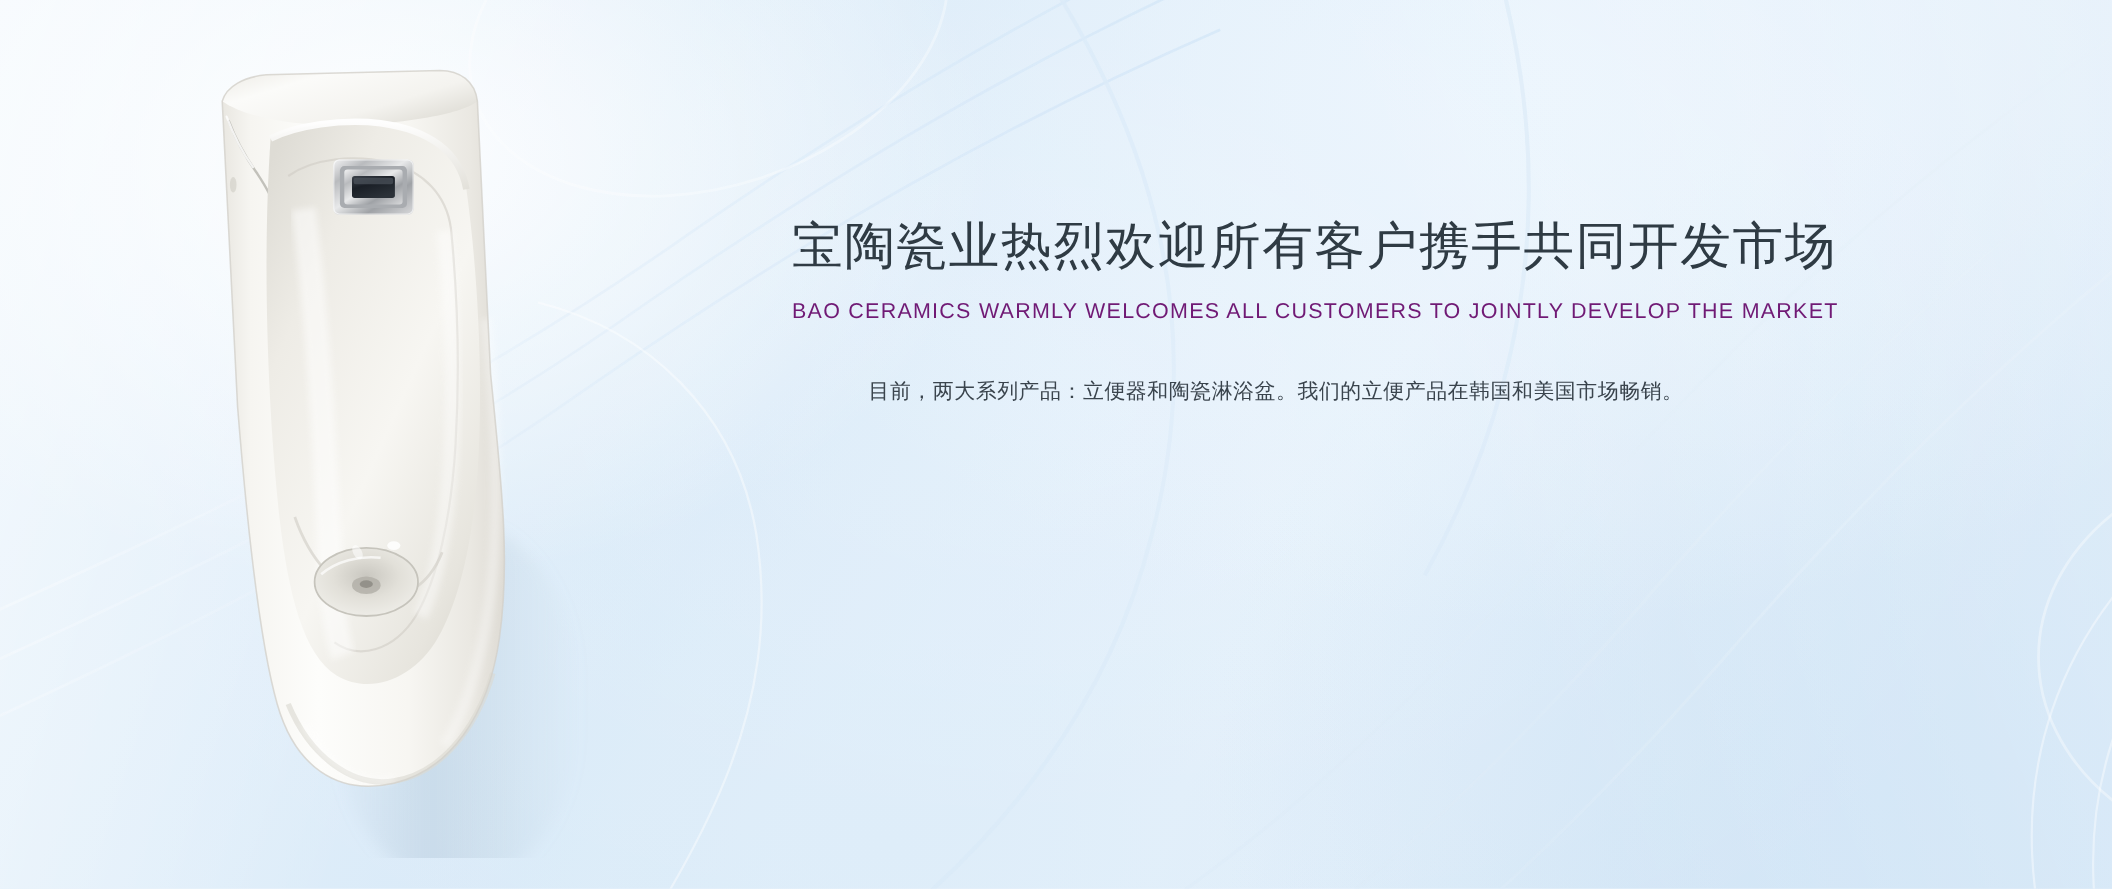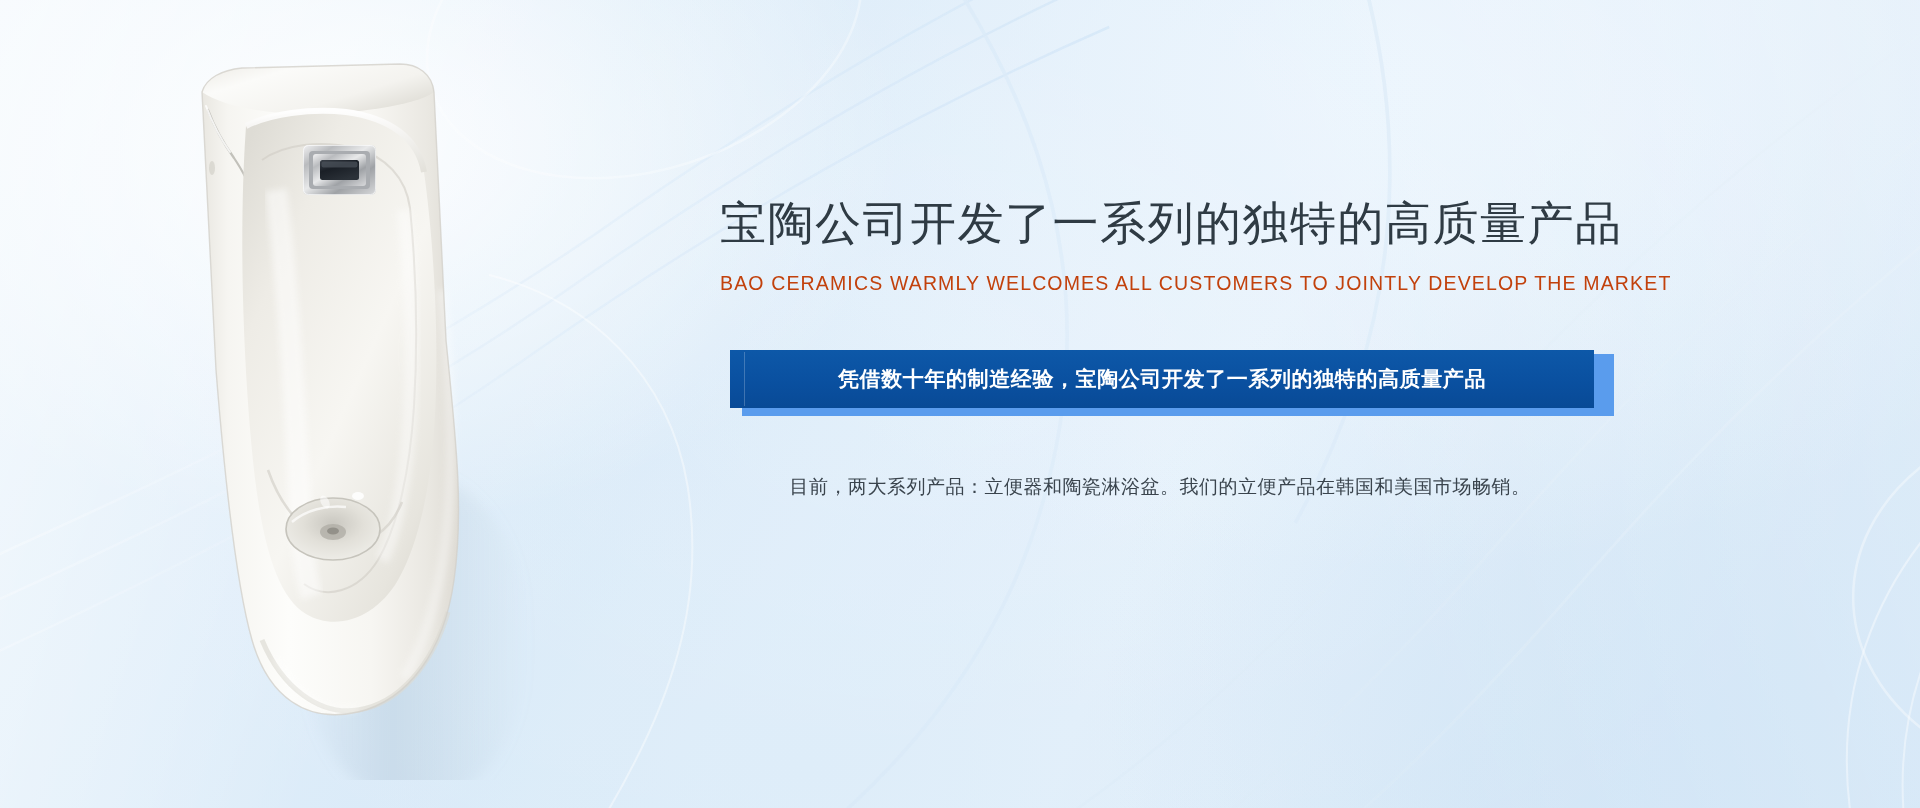--- a/index.html
+++ b/index.html
@@ -70,21 +70,21 @@
     color:#2f3b44;
     font-weight:400;
     text-align:center;
     white-space:nowrap;
   }
 
   .subhead {
     margin-top:22px;
     font-size:19.5px;
     letter-spacing:1.15px;
-    color:#c2410c;
+    color:#701a75;
     font-weight:400;
     text-align:center;
     white-space:nowrap;
   }
 
   
   .band-wrap {
     position:relative;
     margin-top:55px;
     height:76px;
@@ -304,28 +304,21 @@
                  L296,300 C306,400 314,470 304,540
                  C294,612 258,660 208,672
                  C156,684 118,656 102,600
                  C86,544 74,430 66,330 Z" fill="none" stroke="#d3d1ca" stroke-width="1.4" opacity=".8"></path>
       </svg>
     </div>
   </div>
 
   <div class="copy">
 
-    <h1 class="headline">宝陶公司开发了一系列的独特的高质量产品</h1>
+    <h1 class="headline">宝陶瓷业热烈欢迎所有客户携手共同开发市场</h1>
 
     <div class="subhead">BAO CERAMICS WARMLY WELCOMES ALL CUSTOMERS TO JOINTLY DEVELOP THE MARKET</div>
 
-    <div class="band-wrap">
-      <div class="band-accent-bottom"></div>
-      <div class="band-accent-right"></div>
-      <div class="band-main">
-        <span class="band-text">凭借数十年的制造经验，宝陶公司开发了一系列的独特的高质量产品</span>
-      </div>
-    </div>
 
     <p class="paragraph">目前，两大系列产品：立便器和陶瓷淋浴盆。我们的立便产品在韩国和美国市场畅销。</p>
   </div>
 
 </div>
 
 </body></html>

